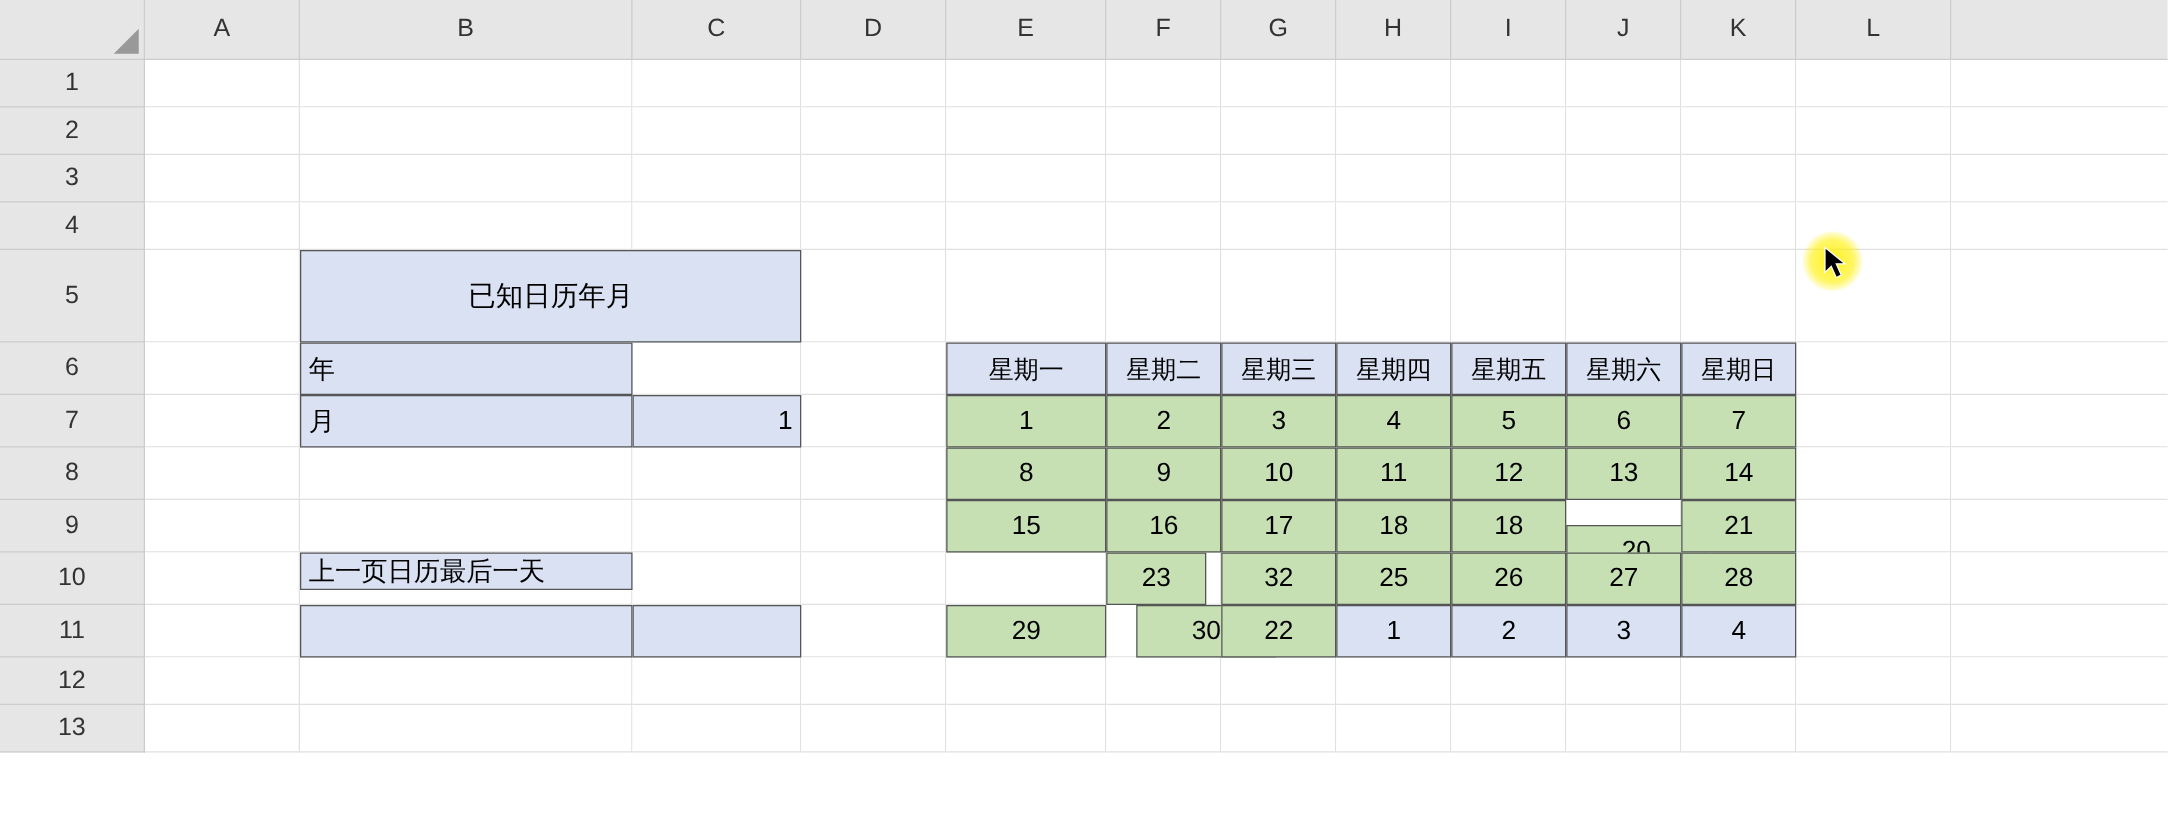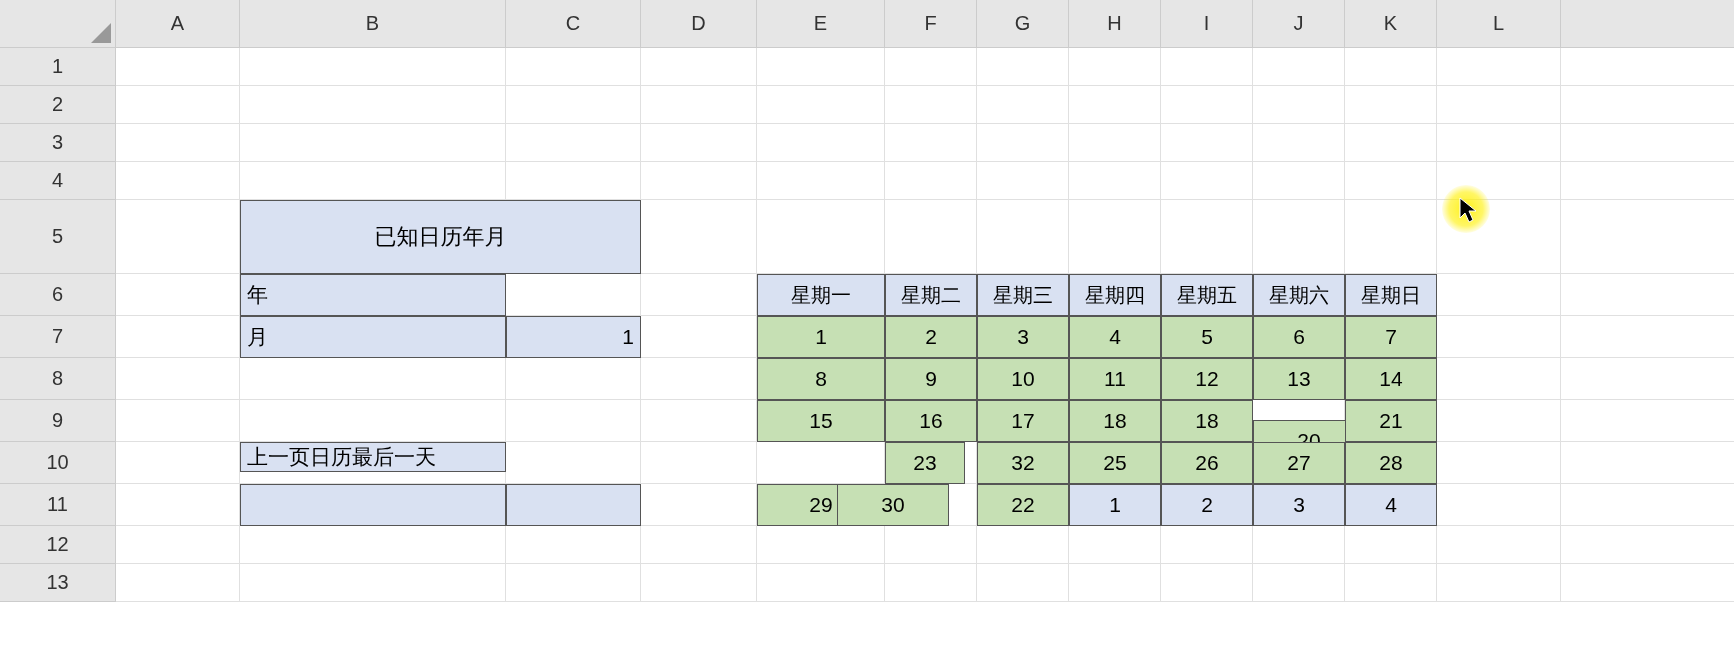--- a/index.html
+++ b/index.html
@@ -453,19 +453,19 @@
     <div class="cell cal-day cal-green" style="position: absolute; left: 1161px; top: 400px; width: 92px; height: 42px;">18</div>
     <div class="cell cal-day cal-green" style="position: absolute; left: 1253px; top: 400px; width: 112px; height: 42px; margin-top: 20px;">20</div>
     <div class="cell cal-day cal-green" style="position: absolute; left: 1345px; top: 400px; width: 92px; height: 42px;">21</div>
     <div class="cell cal-day cal-green" style="position: absolute; left: 885px; top: 442px; width: 80px; height: 42px;">23</div>
     <div class="cell cal-day cal-green" style="position: absolute; left: 977px; top: 442px; width: 92px; height: 42px;">32</div>
     <div class="cell cal-day cal-green" style="position: absolute; left: 1069px; top: 442px; width: 92px; height: 42px;">25</div>
     <div class="cell cal-day cal-green" style="position: absolute; left: 1161px; top: 442px; width: 92px; height: 42px;">26</div>
     <div class="cell cal-day cal-green" style="position: absolute; left: 1253px; top: 442px; width: 92px; height: 42px;">27</div>
     <div class="cell cal-day cal-green" style="position: absolute; left: 1345px; top: 442px; width: 92px; height: 42px;">28</div>
     <div class="cell cal-day cal-green" style="position: absolute; left: 757px; top: 484px; width: 128px; height: 42px;">29</div>
-    <div class="cell cal-day cal-green" style="position: absolute; left: 837px; top: 484px; width: 112px; height: 42px;">30</div>
+    <div class="cell cal-day cal-green" style="position: absolute; left: 909px; top: 484px; width: 112px; height: 42px;">30</div>
     <div class="cell cal-day cal-green" style="position: absolute; left: 977px; top: 484px; width: 92px; height: 42px;">22</div>
     <div class="cell cal-day cal-blue" style="position: absolute; left: 1069px; top: 484px; width: 92px; height: 42px;">1</div>
     <div class="cell cal-day cal-blue" style="position: absolute; left: 1161px; top: 484px; width: 92px; height: 42px;">2</div>
     <div class="cell cal-day cal-blue" style="position: absolute; left: 1253px; top: 484px; width: 92px; height: 42px;">3</div>
     <div class="cell cal-day cal-blue" style="position: absolute; left: 1345px; top: 484px; width: 92px; height: 42px;">4</div>
   </div>
 
 </body></html>

